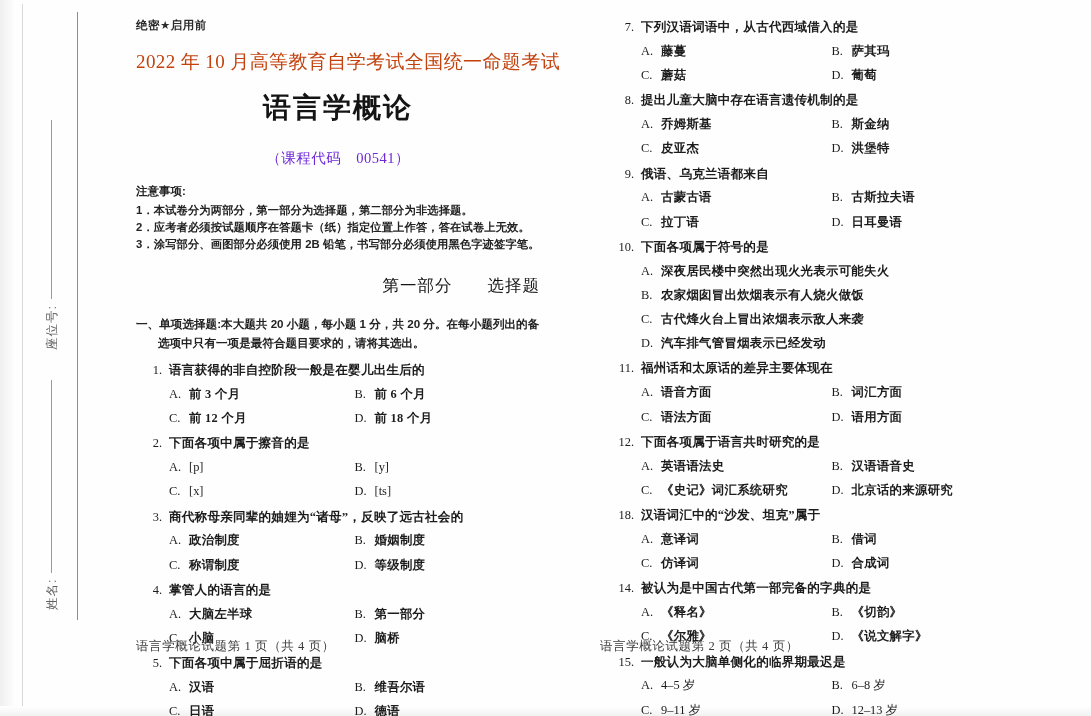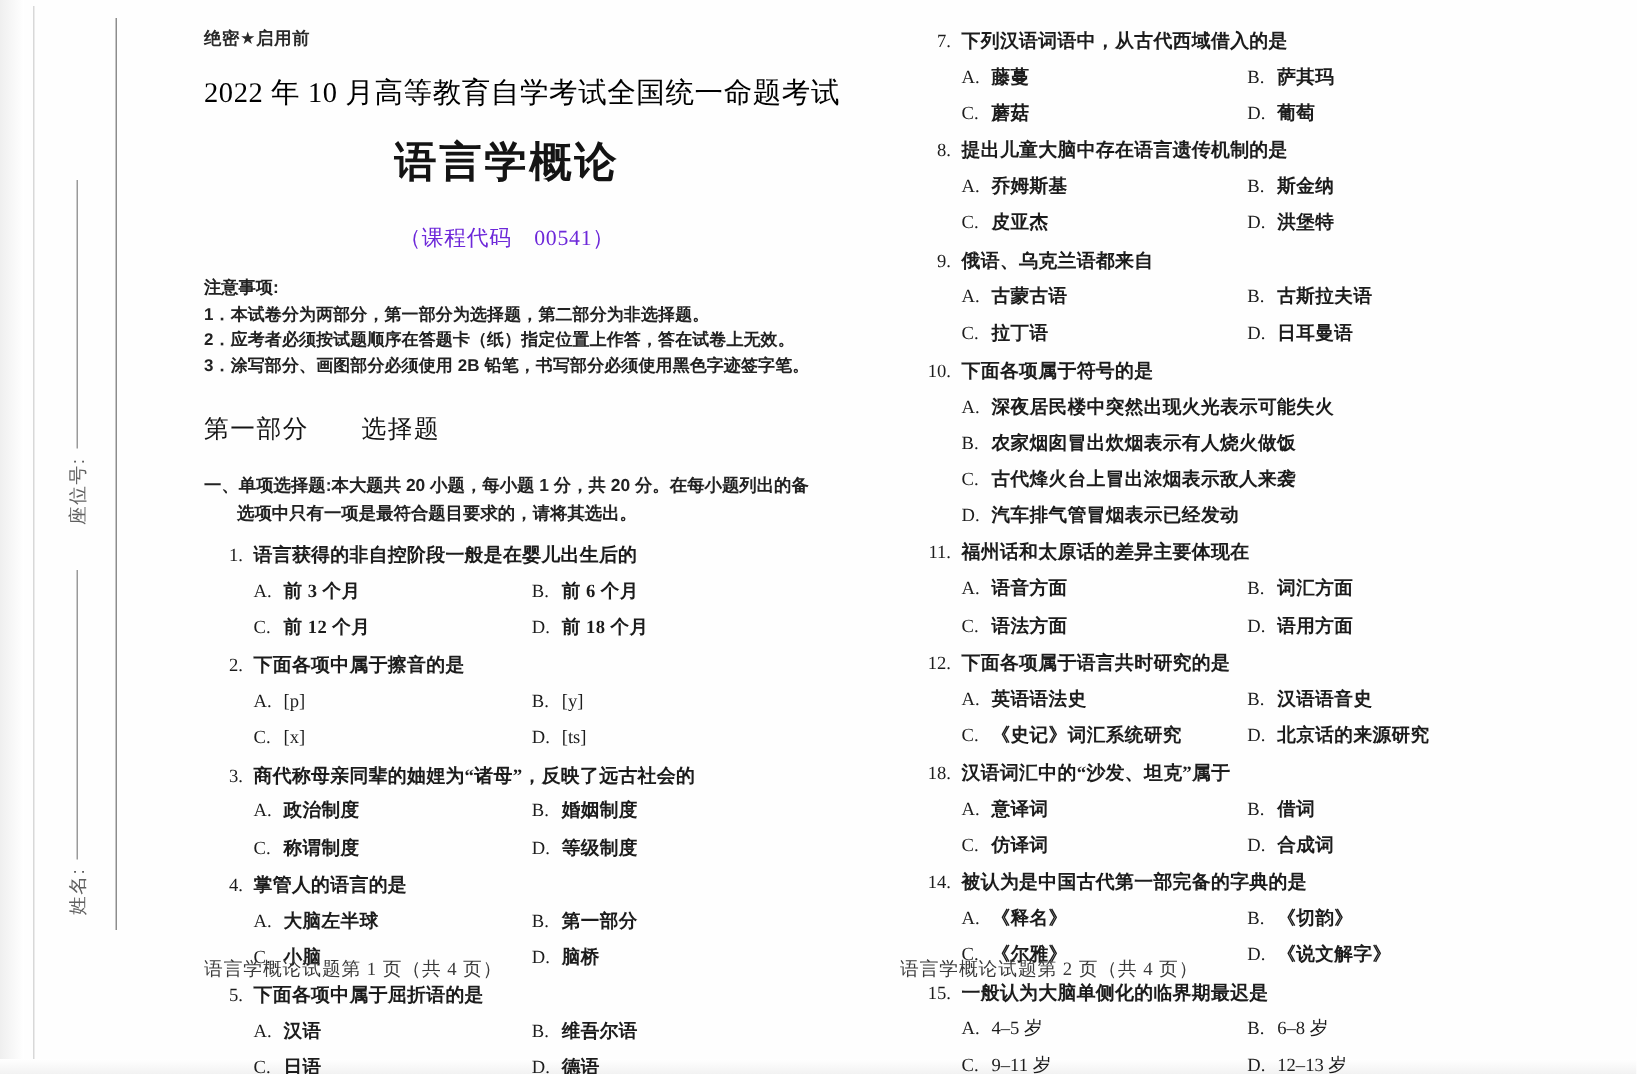--- a/index.html
+++ b/index.html
@@ -101,21 +101,21 @@
     font-size: 11.5px;
     font-weight: bold;
     color: #2a2a2a;
     letter-spacing: 0.5px;
     margin: 0 0 16px 0;
   }
   .exam-title {
     text-align: center;
     font-size: 19px;
     font-family: "Liberation Serif", "DejaVu Serif", serif;
-    color: #000000;
+    color: #c2410c;
     letter-spacing: 0.4px;
     margin: 0 0 14px 0;
     white-space: nowrap;
   }
   .subject-title {
     text-align: center;
     font-size: 28px;
     font-weight: bold;
     letter-spacing: 2px;
     margin: 0 0 22px 0;
@@ -141,21 +141,21 @@
     font-family: "Liberation Sans", "DejaVu Sans", sans-serif;
     font-size: 11.3px;
     font-weight: bold;
     line-height: 1.52;
     color: #222;
     margin: 0;
     letter-spacing: 0.1px;
   }
 
   .part-title {
-    text-align: left;
+    text-align: right;
     font-size: 16.5px;
     letter-spacing: 1px;
     margin: 22px 0 18px 0;
     color: #141414;
   }
 
   
   .section-instr {
     font-family: "Liberation Sans", "DejaVu Sans", sans-serif;
     font-size: 11.6px;

